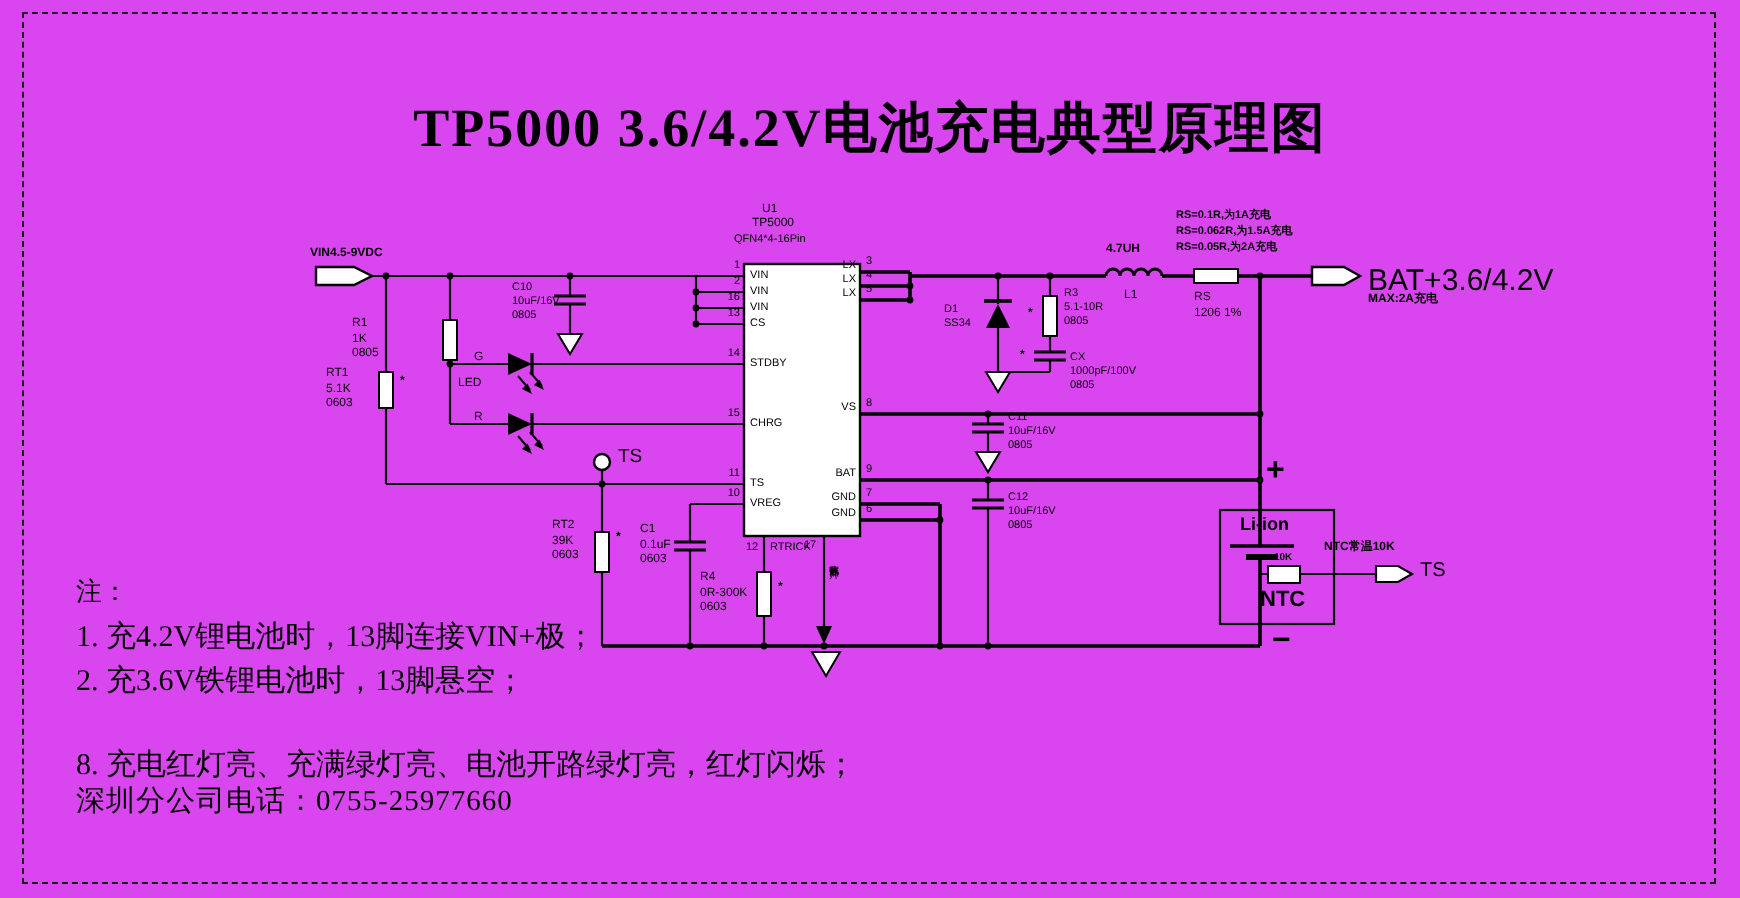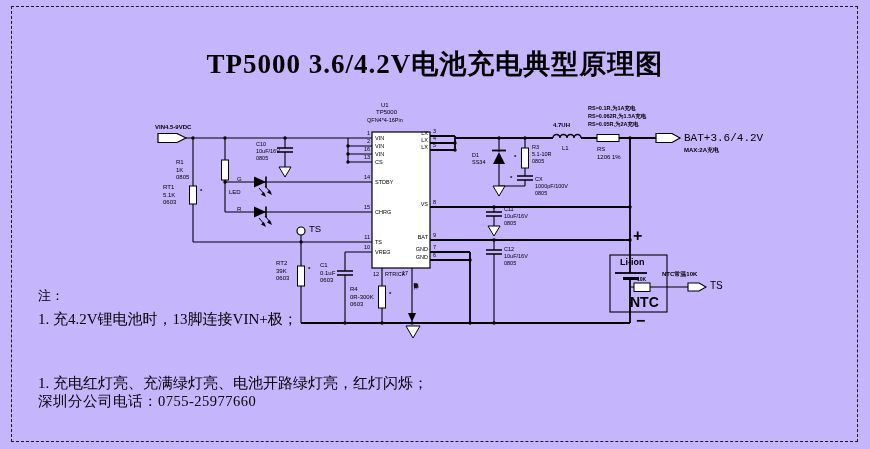--- a/index.html
+++ b/index.html
@@ -1,16 +1,16 @@
 <!DOCTYPE html>
 <html><head>
 <meta charset="utf-8">
 <style>
   html,body{margin:0;padding:0;background:#e8e8e8;}
-  .page{position:relative;width:870px;height:449px;background:#c4b5fd;overflow:hidden;
+  .page{position:relative;width:870px;height:449px;background:#d946ef;overflow:hidden;
         font-family:"Liberation Sans",sans-serif;color:#000;}
   .frame{position:absolute;left:11px;top:6px;width:845px;height:434px;
          border:1.5px dashed #1a1a1a;}
   .t{position:absolute;color:#000;white-space:pre-line;line-height:1.2;
      font-family:"Liberation Sans",sans-serif;}
   .title{font-family:"Liberation Serif","DejaVu Serif",serif;font-weight:bold;
          font-size:27px;width:870px;text-align:center;letter-spacing:1px;}
   .lbl{font-size:5.5px;line-height:1.25;}
   .lbl6{font-size:6px;line-height:1.25;}
   .pin{font-size:5.5px;}
@@ -154,21 +154,21 @@
 
     <g>
       <rect x="610" y="255" width="57" height="57" fill="none" stroke="#000" stroke-width="1.1"></rect>
       <path d="M615 273 H647" stroke="#000" stroke-width="1.8"></path>
       <path d="M623 278.5 H639" stroke="#000" stroke-width="3"></path>
       <rect x="634" y="283" width="16" height="8.5" fill="#fff" stroke="#000" stroke-width="1"></rect>
     </g>
   </svg>
 
   <div class="t lbl6 b" style="left:155px;top:124px;">VIN4.5-9VDC</div>
-  <div class="t" style="left:684px;top:132px;font-size:11px;font-family:Liberation Mono, monospace;">BAT+3.6/4.2V</div>
+  <div class="t" style="left:684px;top:132px;font-size:15px;">BAT+3.6/4.2V</div>
   <div class="t lbl6 b" style="left:684px;top:147px;">MAX:2A充电</div>
 
   <div class="t lbl6" style="left:381px;top:102px;">U1</div>
   <div class="t lbl6" style="left:376px;top:109px;">TP5000</div>
   <div class="t lbl" style="left:367px;top:117px;">QFN4*4-16Pin</div>
 
   <div class="t pin" style="left:375px;top:135px;">VIN</div>
   <div class="t pin" style="left:375px;top:143px;">VIN</div>
   <div class="t pin" style="left:375px;top:151px;">VIN</div>
   <div class="t pin" style="left:375px;top:159px;">CS</div>
@@ -254,22 +254,23 @@
 10uF/16V
 0805</div>
 
   <div class="t lbl b" style="left:588px;top:105px;">RS=0.1R,为1A充电</div>
   <div class="t lbl b" style="left:588px;top:113px;">RS=0.062R,为1.5A充电</div>
   <div class="t lbl b" style="left:588px;top:121px;">RS=0.05R,为2A充电</div>
 
   <div class="t b" style="left:633px;top:226px;font-size:16px;">+</div>
   <div class="t b" style="left:620px;top:257px;font-size:9px;">Li-ion</div>
   <div class="t b" style="left:637px;top:276px;font-size:5px;">10K</div>
-  <div class="t b" style="left:630px;top:294px;font-size:14px;text-align:right;">NTC</div>
+  <div class="t b" style="left:630px;top:294px;font-size:11px;text-align:right;">NTC</div>
   <div class="t lbl6 b" style="left:662px;top:271px;">NTC常温10K</div>
   <div class="t" style="left:710px;top:280px;font-size:10px;">TS</div>
   <div class="t b" style="left:636px;top:311px;font-size:16px;">−</div>
 
   <div class="t serif" style="left:38px;top:288px;font-size:13px;">注：</div>
   <div class="t serif note" style="left:38px;top:310px;">1. 充4.2V锂电池时，13脚连接VIN+极；</div>
-  <div class="t serif note" style="left:38px;top:374px;">1. 充电红灯亮、充满绿灯亮、电池开路绿灯亮，红灯闪烁；</div>
+  <div class="t serif note" style="left:38px;top:332px;">2. 充3.6V铁锂电池时，13脚悬空；</div>
+  <div class="t serif note" style="left:38px;top:374px;">8. 充电红灯亮、充满绿灯亮、电池开路绿灯亮，红灯闪烁；</div>
   <div class="t serif" style="left:38px;top:393px;font-size:14.5px;letter-spacing:0.5px;text-align:right;">深圳分公司电话：0755-25977660</div>
 </div>
 
 </body></html>

